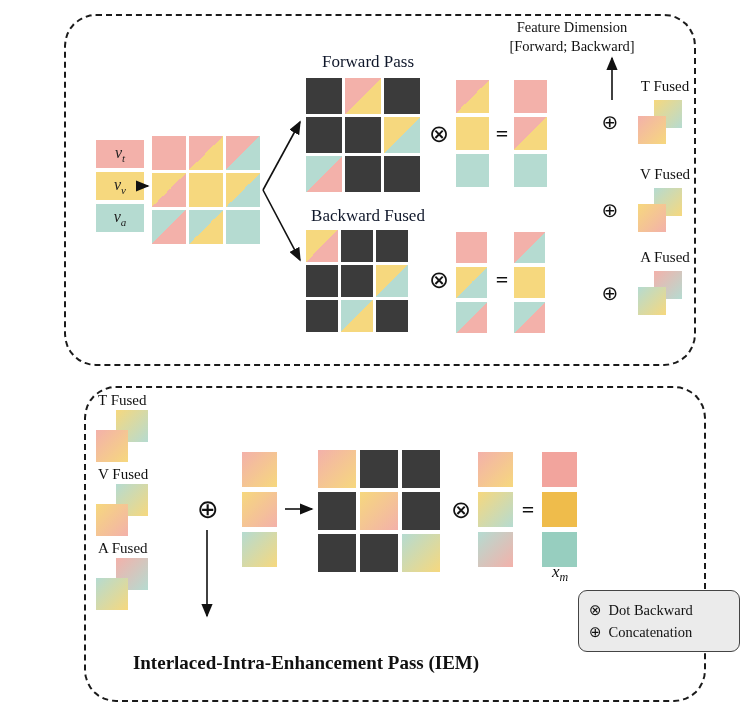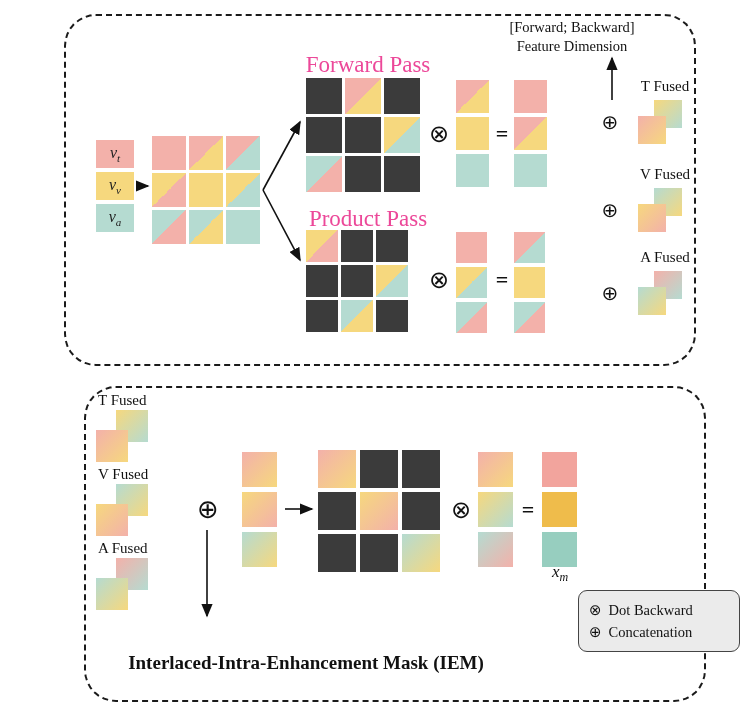--- a/index.html
+++ b/index.html
@@ -10,24 +10,24 @@
   .ctr{text-align:center;}
   .grid{display:grid;position:absolute;}
   .g-input{grid-template-columns:repeat(3,34px);grid-auto-rows:34px;gap:3px;}
   .g-maskF{grid-template-columns:repeat(3,36px);grid-auto-rows:36px;gap:3px;}
   .g-maskB{grid-template-columns:repeat(3,32px);grid-auto-rows:32px;gap:3px;}
   .g-vecF{grid-template-columns:33px;grid-auto-rows:33px;gap:4px;}
   .g-vecB{grid-template-columns:31px;grid-auto-rows:31px;gap:4px;}
   .g-colBot{grid-template-columns:35px;grid-auto-rows:35px;gap:5px;}
   .g-maskBot{grid-template-columns:repeat(3,38px);grid-auto-rows:38px;gap:4px;}
   .cell{width:100%;height:100%;}
-  .vsq{position:absolute;width:38px;height:28px;display:flex;align-items:center;justify-content:center;
+  .vsq{position:absolute;width:48px;height:28px;display:flex;align-items:center;justify-content:center;
        font-style:italic;font-size:16px;color:#222;}
   .vsq sub{font-size:11px;font-style:italic;}
-  .passlbl{font-size:23px;font-weight:500;color:#ec4899;}
+  .passlbl{font-size:17px;font-weight:500;color:#0f172a;}
   .op{font-family:"DejaVu Sans",sans-serif;font-size:24px;line-height:28px;color:#111;}
   .op.sm{font-size:20px;line-height:24px;}
   .op.big{font-size:26px;line-height:30px;}
   .eq{font-size:22px;font-weight:600;line-height:28px;}
   .fused{position:absolute;}
   .fused.sm{width:44px;height:44px;}
   .fused.lg{width:52px;height:52px;}
   .fsq{position:absolute;}
   .fused.sm .fsq{width:28px;height:28px;}
   .fused.lg .fsq{width:32px;height:32px;}
@@ -94,21 +94,21 @@
       <div class="cell" style="background: rgb(246, 216, 126);"></div>
       <div class="cell" style="background: rgb(181, 219, 209);"></div>
     </div>
   <div class="abs eq ctr" style="left:492px;top:120px;width:20px;">=</div>
   <div class="grid g-vecF" style="left:514px;top:80px;">
       <div class="cell" style="background: rgb(243, 177, 170);"></div>
       <div class="cell" style="background: linear-gradient(135deg, rgb(243, 177, 170) 50%, rgb(246, 216, 126) 50%);"></div>
       <div class="cell" style="background: rgb(181, 219, 209);"></div>
     </div>
 
-  <div class="abs ctr passlbl" style="left:298px;top:206px;width:140px;">Product Pass</div>
+  <div class="abs ctr passlbl" style="left:298px;top:206px;width:140px;">Backward Fused</div>
   <div class="grid g-maskB" style="left:306px;top:230px;">
       <div class="cell" style="background: linear-gradient(135deg, rgb(246, 216, 126) 50%, rgb(243, 177, 170) 50%);"></div>
       <div class="cell" style="background: rgb(59, 59, 59);"></div>
       <div class="cell" style="background: rgb(59, 59, 59);"></div>
       <div class="cell" style="background: rgb(59, 59, 59);"></div>
       <div class="cell" style="background: rgb(59, 59, 59);"></div>
       <div class="cell" style="background: linear-gradient(135deg, rgb(246, 216, 126) 50%, rgb(181, 219, 209) 50%);"></div>
       <div class="cell" style="background: rgb(59, 59, 59);"></div>
       <div class="cell" style="background: linear-gradient(135deg, rgb(181, 219, 209) 50%, rgb(246, 216, 126) 50%);"></div>
       <div class="cell" style="background: rgb(59, 59, 59);"></div>
@@ -120,22 +120,22 @@
       <div class="cell" style="background: linear-gradient(135deg, rgb(181, 219, 209) 50%, rgb(243, 177, 170) 50%);"></div>
     </div>
   <div class="abs eq ctr" style="left:492px;top:266px;width:20px;">=</div>
   <div class="grid g-vecB" style="left:514px;top:232px;">
       <div class="cell" style="background: linear-gradient(135deg, rgb(243, 177, 170) 50%, rgb(181, 219, 209) 50%);"></div>
       <div class="cell" style="background: rgb(246, 216, 126);"></div>
       <div class="cell" style="background: linear-gradient(135deg, rgb(181, 219, 209) 50%, rgb(243, 177, 170) 50%);"></div>
     </div>
 
   <div class="abs ctr featuretxt" style="left:472px;top:18px;width:200px;">
+    <div>Feature Dimension</div>
     <div>[Forward; Backward]</div>
-    <div>Feature Dimension</div>
   </div>
 
   <div class="abs ctr fusedlbl" style="left:630px;top:78px;width:70px;">T Fused</div>
   <div class="abs op sm ctr" style="left:596px;top:110px;width:28px;">⊕</div>
   <div class="fused sm" style="left:638px;top:100px;">
       <div class="fsq back" style="background: linear-gradient(135deg, rgb(246, 216, 126), rgb(181, 219, 209));"></div>
       <div class="fsq front" style="background: linear-gradient(135deg, rgb(243, 177, 170), rgb(246, 216, 126));"></div>
     </div>
 
   <div class="abs ctr fusedlbl" style="left:630px;top:166px;width:70px;">V Fused</div>
@@ -201,21 +201,21 @@
   <div class="grid g-colBot" style="left:542px;top:452px;">
       <div class="cell" style="background: rgb(242, 164, 157);"></div>
       <div class="cell" style="background: rgb(239, 188, 75);"></div>
       <div class="cell" style="background: rgb(151, 206, 191);"></div>
     </div>
 
   <div class="abs mathout" style="left:552px;top:562px;">
     <span>x</span><sub>m</sub>
   </div>
 
-  <div class="abs ctr title" style="left:96px;top:652px;width:420px;">Interlaced-Intra-Enhancement Mask (IEM)</div>
+  <div class="abs ctr title" style="left:96px;top:652px;width:420px;">Interlaced-Intra-Enhancement Pass (IEM)</div>
 
   <div id="legend">
     <div class="legrow">
       <span class="sym">⊗</span>
       <span class="txt">Dot Backward</span>
     </div>
     <div class="legrow">
       <span class="sym">⊕</span>
       <span class="txt">Concatenation</span>
     </div>

